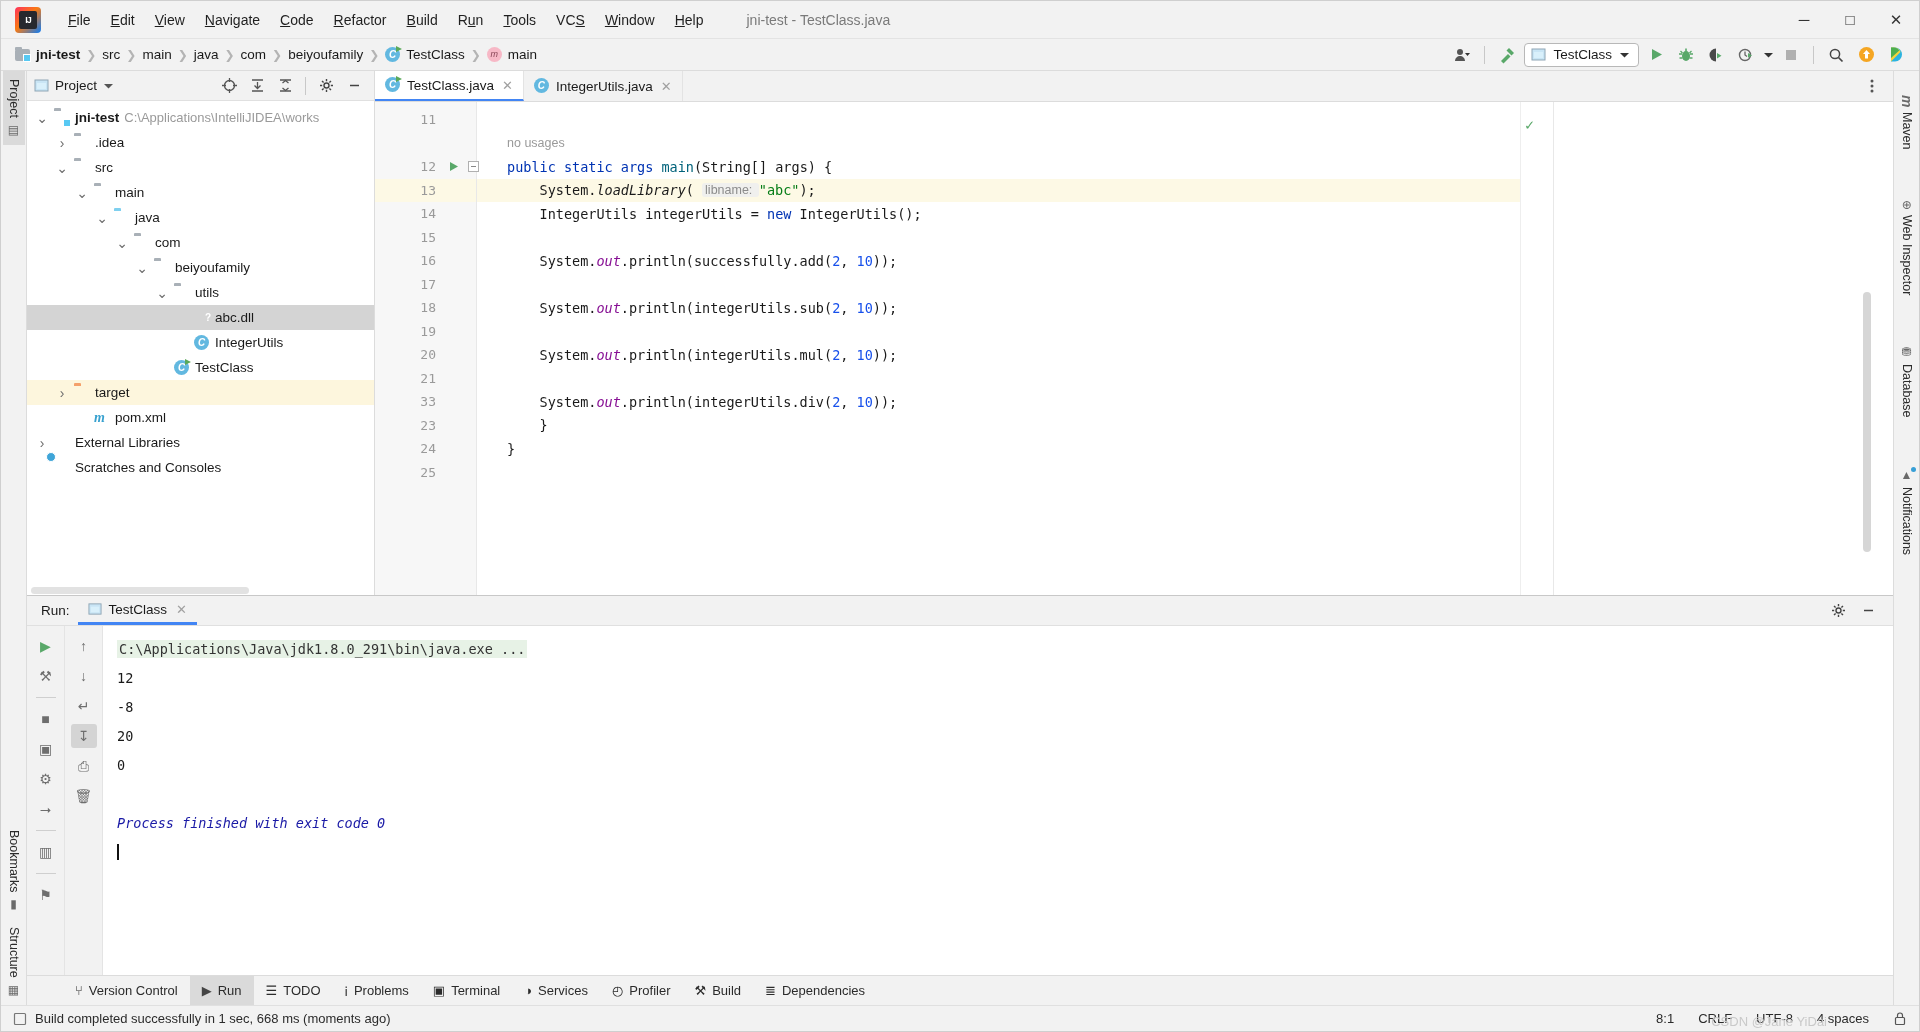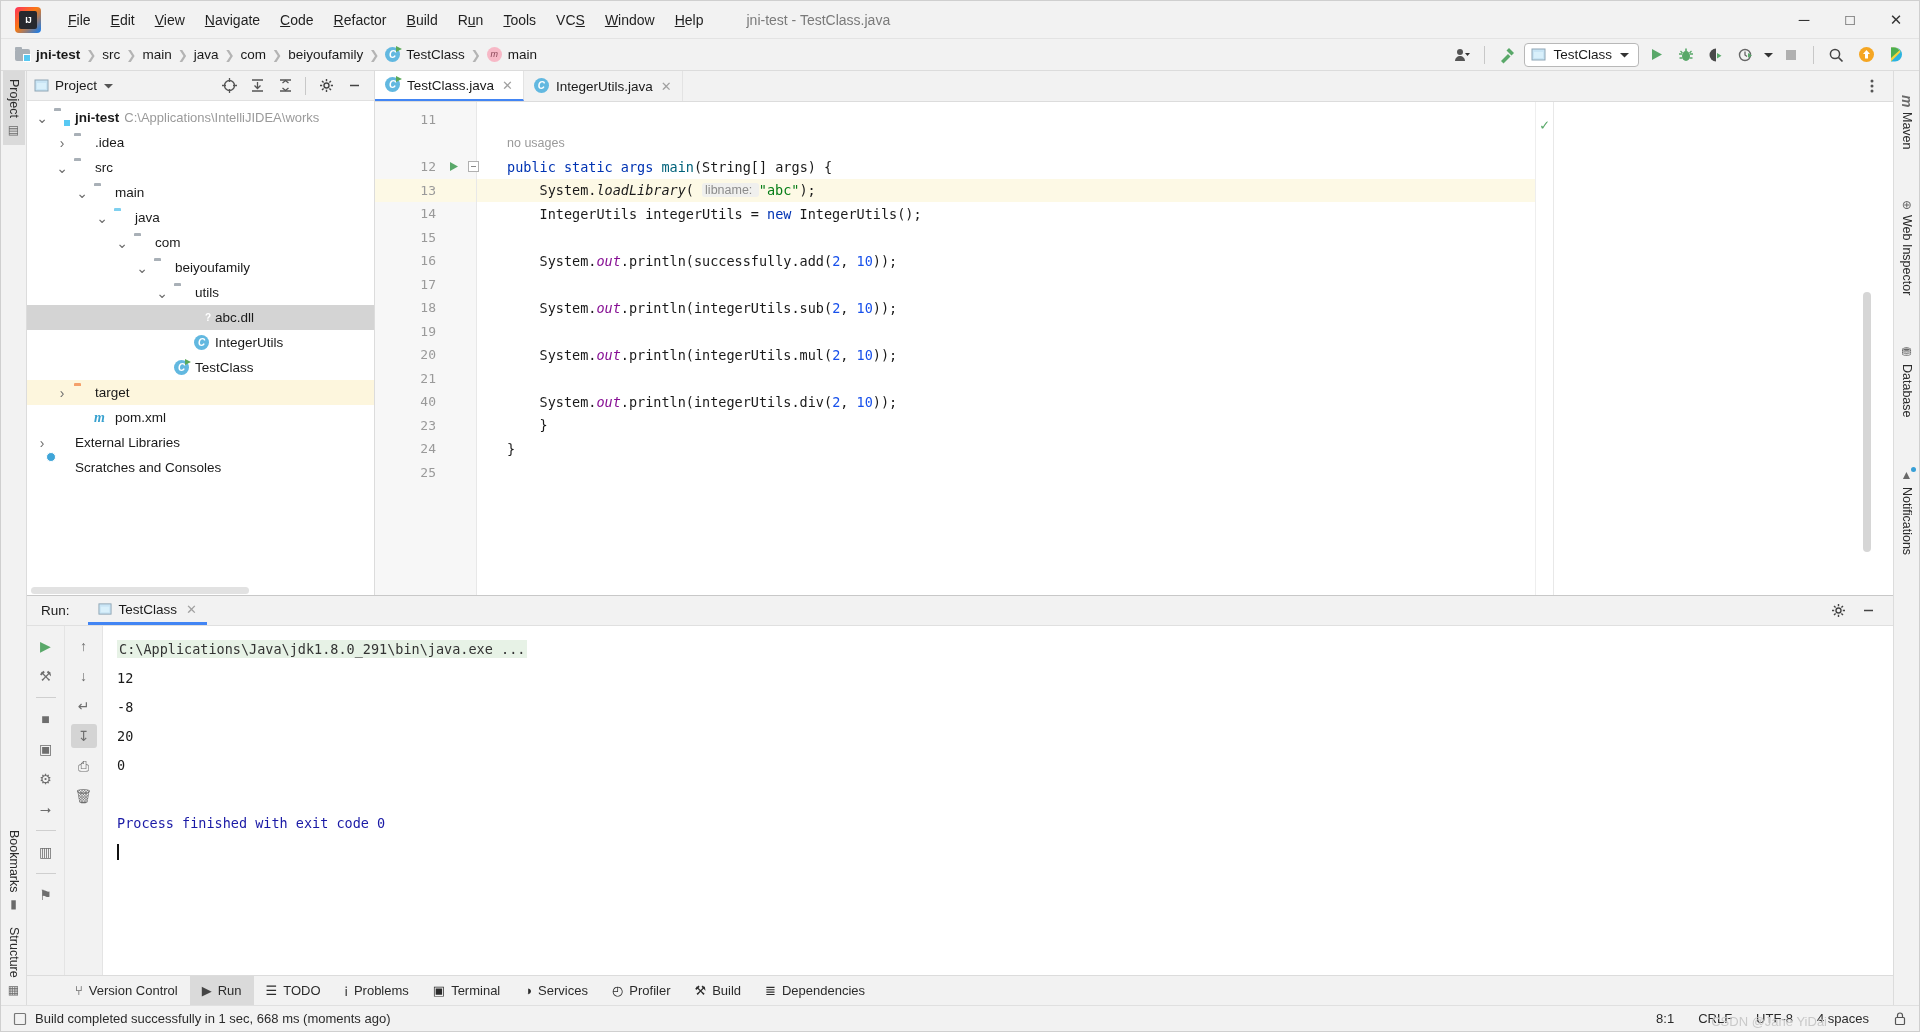--- a/index.html
+++ b/index.html
@@ -135,48 +135,48 @@
   .cline.hl { background: #fdf9e5; }
   .kw { color: #0033b3; } .str { color: #067d17; } .num { color: #1750eb; }
   .fn { color: #00627a; } .ital { font-style: italic; }
   .hint { color: #9a9a9a; font-size: 12.5px; font-family: "Liberation Sans", sans-serif; }
   .hintbox { background: #f0f0ee; color: #8c8c8c; border-radius: 3px; padding: 0 3px;
              font-family: "Liberation Sans", sans-serif; font-size: 12.5px; }
   .rgut { width: 18px; background: #fff; border-left: 1px solid #eee; flex: none; position: relative; }
   .ok-check { position: absolute; top: 14px; right: 4px; color: #59a869; font-size: 15px; }
   .vscroll { position: absolute; right: 22px; top: 190px; width: 8px; height: 260px;
              background: #d6d6d6; border-radius: 4px; }
-  .editor-mid { flex:1; display:flex; min-width:0; }
+  .editor-mid { flex:1; display:flex; min-width:0;gap:15px; }
   .blank-right { width: 340px; background: #fff; border-left: 1px solid #e8e8e8; flex:none; position: relative; }
 
   
   .run-panel { height: 380px; flex: none; display: flex; flex-direction: column;
                background: #fff; border-top: 1px solid #c8c8c8; }
   .run-head { height: 30px; display: flex; align-items: center; background: #f2f2f2;
               border-bottom: 1px solid #e0e0e0; padding-left: 14px; flex: none; }
-  .run-label { font-size: 13.5px; margin-right: 18px; }
+  .run-label { font-size: 13.5px; margin-right: 8px; }
   .run-tab { display: flex; align-items: center; gap: 7px; font-size: 13.5px; padding: 0 10px;
              height: 100%; border-bottom: 3px solid #4285f4; }
   .run-head-right { margin-left: auto; display: flex; gap: 4px; padding-right: 12px; }
   .run-body { flex: 1; display: flex; min-height: 0; }
   .run-tools { width: 38px; background: #f2f2f2; border-right: 1px solid #e4e4e4;
                display: flex; flex-direction: column; align-items: center; gap: 6px;
                padding-top: 8px; flex: none; }
   .run-tools2 { width: 38px; background: #f2f2f2; border-right: 1px solid #e4e4e4;
                 display: flex; flex-direction: column; align-items: center; gap: 6px;
                 padding-top: 8px; flex: none; }
   .rt { width: 26px; height: 24px; display: flex; align-items: center; justify-content: center;
         font-size: 14px; color: #6e6e6e; border-radius: 3px; }
   .rt.act { background: #d4d4d4; }
   .rt-div { width: 20px; height: 1px; background: #cfcfcf; margin: 3px 0; }
   .console { flex: 1; padding: 8px 0 0 14px; font-family: "DejaVu Sans Mono", monospace;
              font-size: 13.5px; overflow: hidden; min-width: 0; }
   .cmdline { background: #e7f2e6; display: inline-block; color: #333; padding: 1px 2px; }
   .out { height: 29px; display: flex; align-items: center; }
-  .finish { color: #1a1aa6; }
+  .finish { color: #1a1aa6; font-style: italic; }
   .caret { display: inline-block; width: 2px; height: 16px; background: #111; vertical-align: middle; }
 
   
   .bottombar { height: 30px; background: #f2f2f2; border-top: 1px solid #dcdcdc;
                display: flex; align-items: stretch; flex: none; padding-left: 36px; }
   .bbtn { display: flex; align-items: center; gap: 6px; padding: 0 12px; font-size: 13px; color: #2b2b2b; }
   .bbtn.active { background: #dadada; }
   .statusbar { height: 26px; background: #f2f2f2; border-top: 1px solid #e0e0e0;
                display: flex; align-items: center; padding: 0 12px; font-size: 13px;
                color: #2b2b2b; flex: none; position: relative; }
@@ -524,21 +524,21 @@
                   <div class="gline">12</div>
                   <div class="gline hl">13</div>
                   <div class="gline">14</div>
                   <div class="gline">15</div>
                   <div class="gline">16</div>
                   <div class="gline">17</div>
                   <div class="gline">18</div>
                   <div class="gline">19</div>
                   <div class="gline">20</div>
                   <div class="gline">21</div>
-                  <div class="gline">40</div>
+                  <div class="gline">33</div>
                   <div class="gline">23</div>
                   <div class="gline">24</div>
                   <div class="gline">25</div>
                 </div>
               <div class="gutter2" id="gutter2">
                   <div class="gline" style="justify-content: flex-start; padding-left: 4px;"></div>
                   <div class="gline" style="justify-content: flex-start; padding-left: 4px;"></div>
                   <div class="gline" style="justify-content: flex-start; padding-left: 4px; width: 56px;">
                     <svg width="11" height="11" viewBox="0 0 11 11">
                       <path d="M1 1l8 4.5L1 10z" fill="#59a869"></path>

